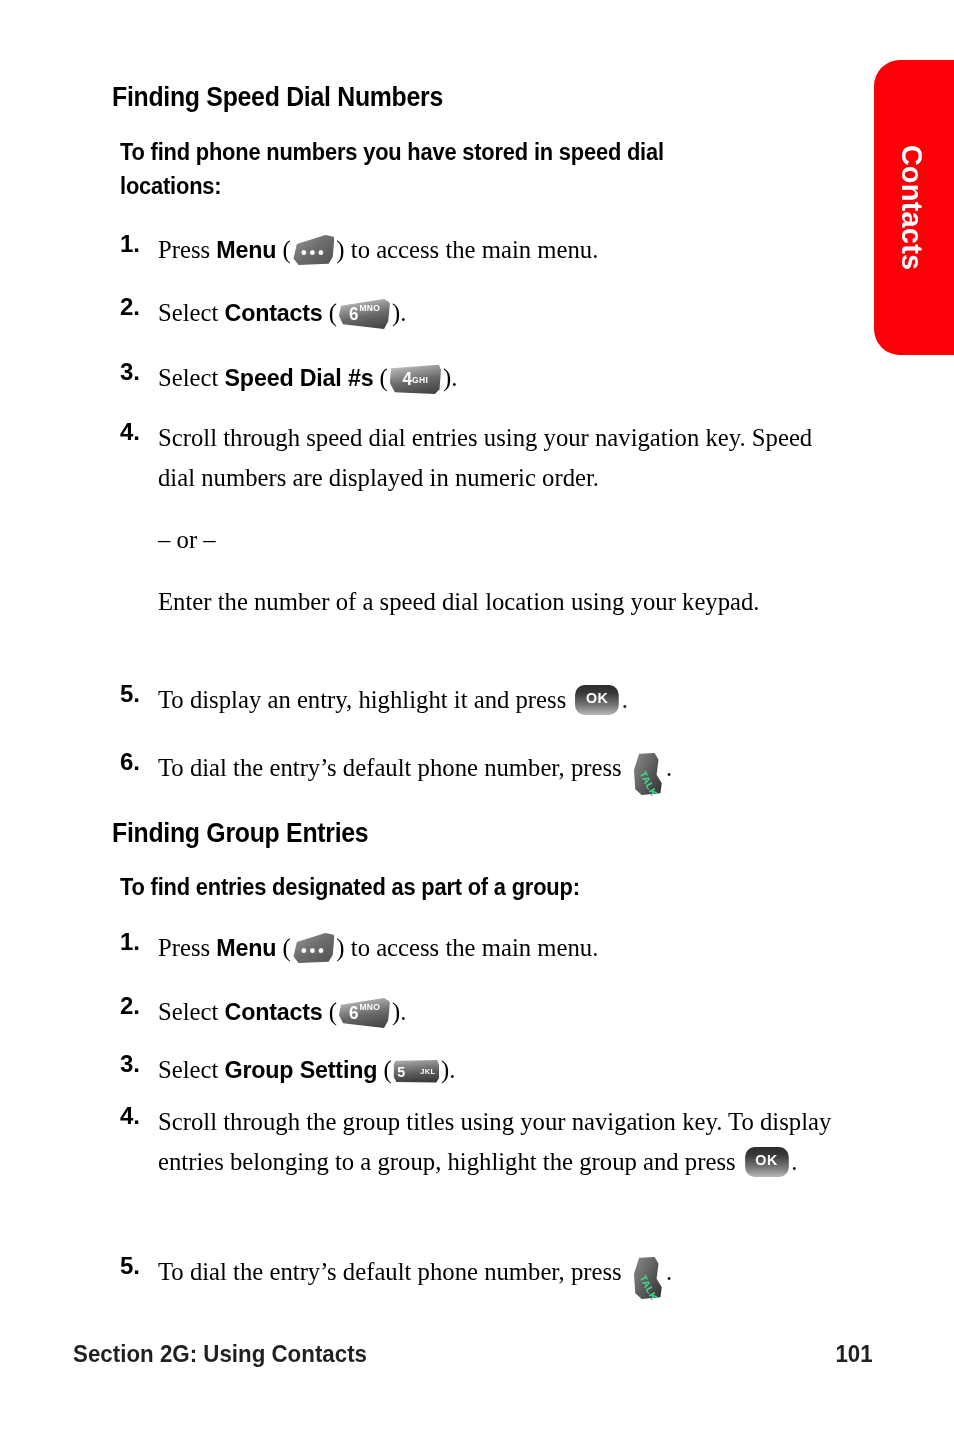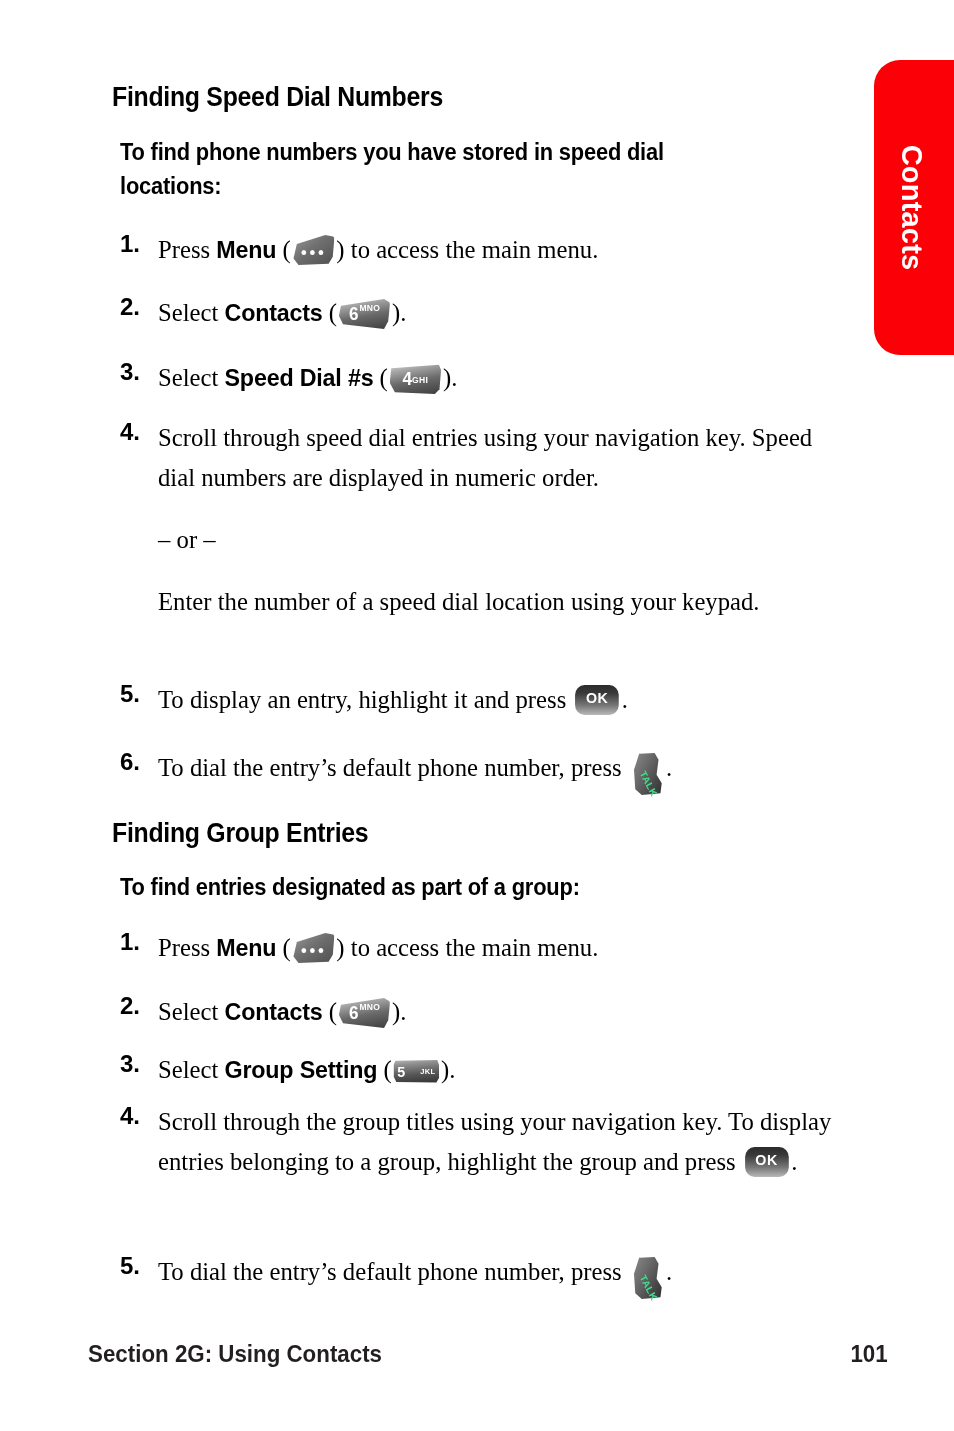--- a/index.html
+++ b/index.html
@@ -267,21 +267,21 @@
     font-family: "Liberation Sans", sans-serif;
     font-weight: bold;
     font-size: 10px;
     letter-spacing: 0.4px;
     transform: rotate(62deg);
   }
 
   
   .footer {
     position: absolute;
-    left: 77px;
+    left: 62px;
     top: 1340px;
     width: 812px;
     display: flex;
     justify-content: space-between;
     align-items: flex-end;
     font-family: "Liberation Sans", sans-serif;
     font-weight: bold;
     font-size: 24px;
     font-stretch: condensed;
     color: #231f20;

